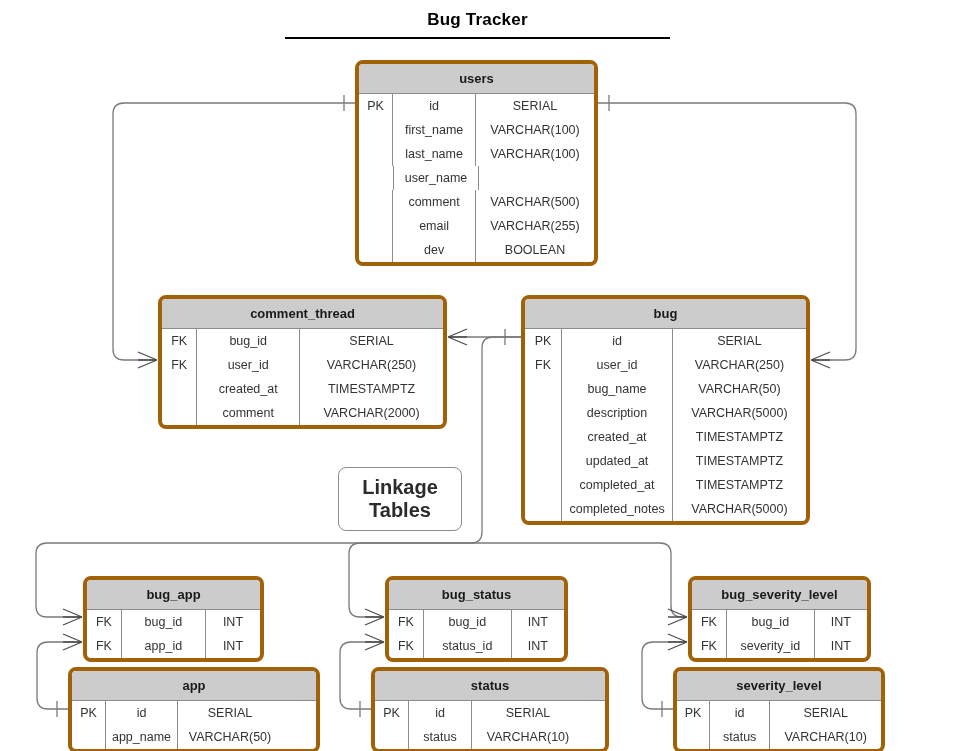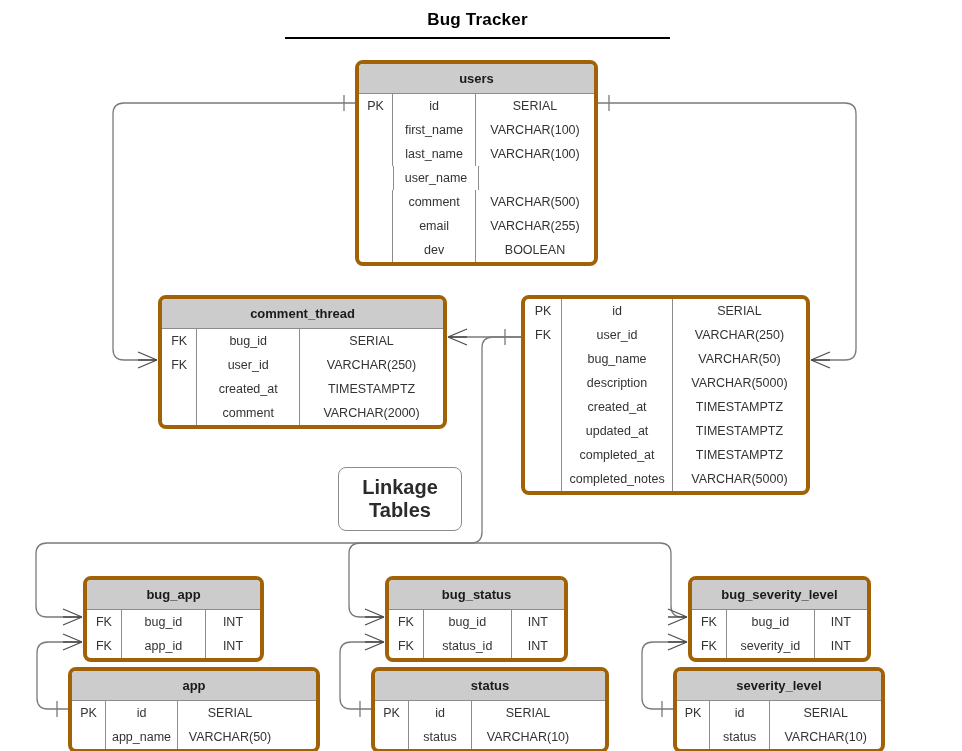--- a/index.html
+++ b/index.html
@@ -255,20 +255,21 @@
             <div class="ecell type" style="width: 146px;">TIMESTAMPTZ</div>
           </div>
           <div class="erow">
             <div class="ecell key" style="width: 36px;"></div>
             <div class="ecell name" style="width: 105px; text-align: center;">comment</div>
             <div class="ecell type" style="width: 146px;">VARCHAR(2000)</div>
           </div>
         </div>
       </div>
       <div class="entity" style="left: 521px; top: 295px; width: 289px;">
+        <div class="entity-header">bug</div>
         <div class="entity-rows">
           <div class="erow">
             <div class="ecell key" style="width: 38px;">PK</div>
             <div class="ecell name" style="width: 113px;">id</div>
             <div class="ecell type" style="width: 136px;">SERIAL</div>
           </div>
           <div class="erow">
             <div class="ecell key" style="width: 38px;">FK</div>
             <div class="ecell name" style="width: 113px;">user_id</div>
             <div class="ecell type" style="width: 136px;">VARCHAR(250)</div>

